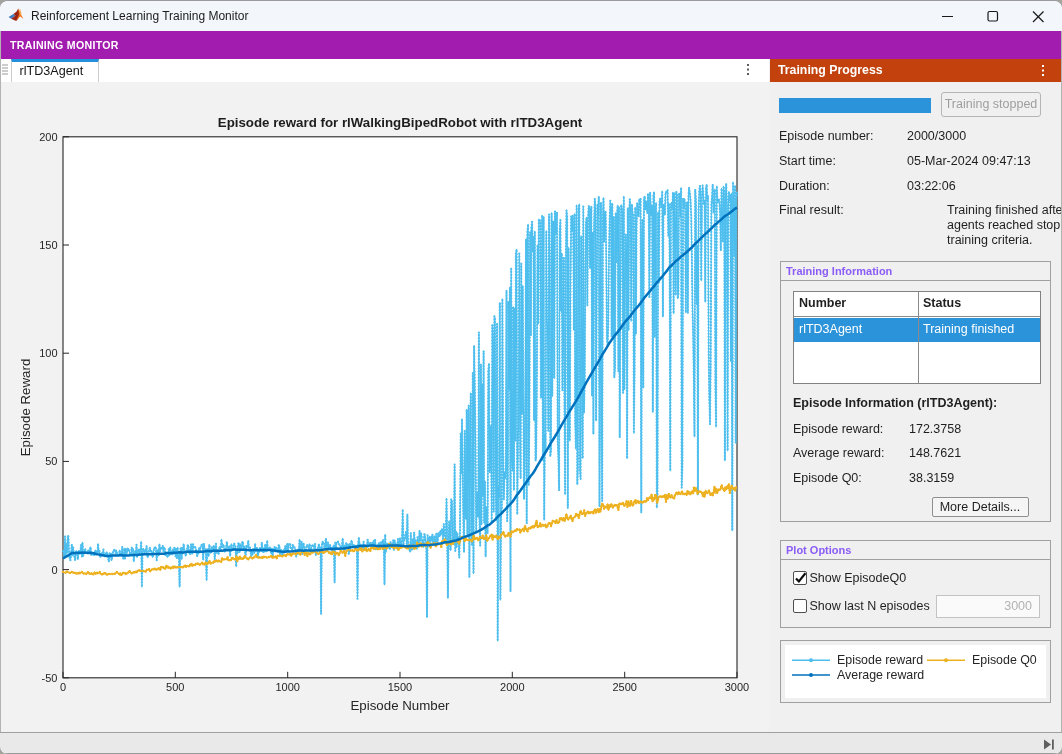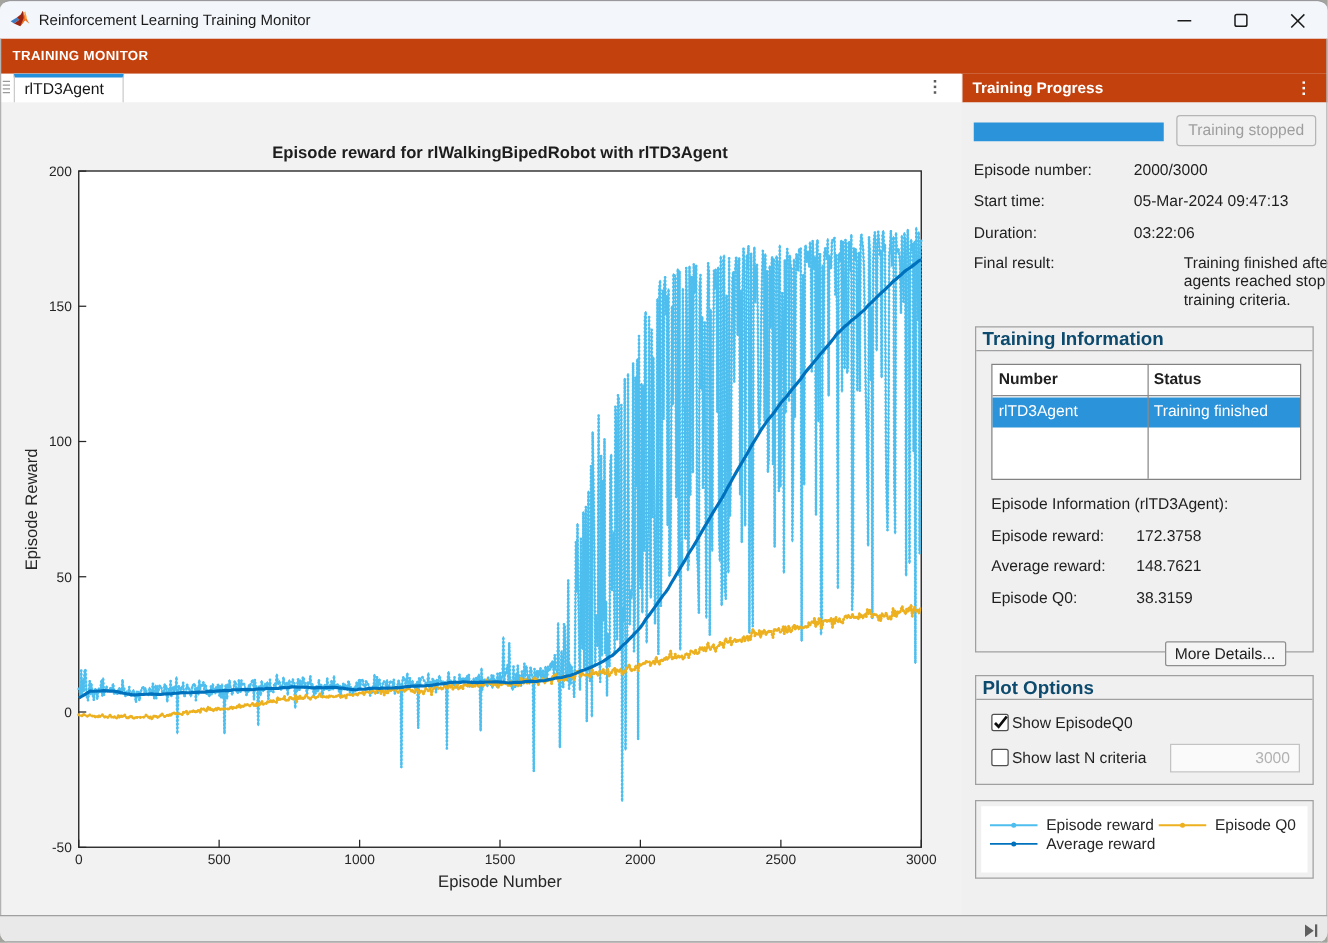--- a/index.html
+++ b/index.html
@@ -2,42 +2,42 @@
 <html><head><meta charset="utf-8"><style>
 * { margin:0; padding:0; box-sizing:border-box; }
 html,body { width:1062px; height:754px; background:#a3a49e; overflow:hidden;
   font-family:"Liberation Sans",sans-serif; }
 #win { position:absolute; left:0; top:0; width:1062px; height:754px;
   border-radius:8px; overflow:hidden; background:#f0f0f0;
   border-top:1px solid #98989d; }
 .abs { position:absolute; }
 #titlebar { left:0; top:0; width:1062px; height:30px; background:#f3f6fa; }
 #title { left:31px; top:0; height:30px; line-height:31px; font-size:12px; color:#1b1b1b; }
-#toolstrip { left:0; top:30px; width:1062px; height:27.5px; background:#c2410c;
+#toolstrip { left:0; top:30px; width:1062px; height:27.5px; background:#a21caf;
   color:#fff; font-weight:bold; font-size:10.6px; line-height:28px;
   padding-left:10px; letter-spacing:0.3px; }
 #tabbar { left:0; top:57.5px; width:769px; height:23px; background:#fff; }
 #tab { left:10.5px; top:57.5px; width:88.5px; height:23px; background:#fff;
   border-left:1px solid #cbcbcb; border-right:1px solid #cbcbcb;
   border-top:3px solid #2490dc; font-size:12.6px; color:#161616;
   line-height:19px; padding-left:8px; }
 #figure { left:0; top:80.5px; width:769px; height:650.5px; background:#f2f2f2; }
 #rhead { left:770px; top:57.5px; width:292px; height:23px; background:#c2410c;
   color:#fff; font-weight:bold; font-size:12.3px; line-height:23px; padding-left:8px; }
 #rpanel { left:770px; top:80.5px; width:292px; height:650.5px; background:#f0f0f0;
   font-size:12.5px; color:#1f1f1f; }
 #statusbar { left:0; top:731px; width:1062px; height:23px; background:#e9e9e9;
   border-top:1px solid #a0a0a0; }
 #statusbar::after { content:""; position:absolute; left:0; bottom:0; width:100%;
   height:2px; background:#9a9a9a; }
 .rlabel { position:absolute; left:9px; }
 .rvalue { position:absolute; left:137px; }
 .gbox { position:absolute; border:1px solid #a0a0a0; }
 .gtitle { position:absolute; left:5px; top:0; height:18px; line-height:19px;
-  font-weight:bold; font-size:15px; color:#0c4a6e; }
+  font-weight:bold; font-size:11px; color:#8b5cf6; }
 .gline { position:absolute; left:0; top:18px; width:100%; height:1px; background:#a0a0a0; }
 .cb { position:absolute; width:14px; height:14px; background:#fff;
   border:1px solid #4f4f4f; border-radius:2px; overflow:visible; }
 text { font-family:"Liberation Sans",sans-serif; font-size:11px; fill:#262626; }
 </style></head><body>
 <div id="win">
   <div class="abs" id="titlebar">
     <svg class="abs" style="left:8px;top:5px" width="18" height="16" viewBox="0 0 18 16">
       <polygon points="0.5,11 5.5,8 7.5,9.8 3.2,12.8" fill="#3f7bbf"></polygon>
       <polygon points="3.2,12.8 7.5,9.8 5.5,8 8.6,5.6 10.2,2.6 12.4,9.6 8.2,15" fill="#9a2413"></polygon>
@@ -120,21 +120,21 @@
       <g fill="#fff">
           <rect x="2" y="0" width="2" height="2"></rect>
       <rect x="2" y="4.5" width="2" height="2"></rect>
           <rect x="2" y="9" width="2" height="2"></rect>
         </g>
     </svg>
   </div>
 
   <div class="abs" id="rpanel">
     <div class="abs" style="left:9px;top:16.5px;width:152px;height:15px;background:#2b93da"></div>
-    <div class="abs" style="left:171px;top:10.5px;width:112px;height:24.5px;border:1px solid #b5b5b5;
+    <div class="abs" style="left:171px;top:10.5px;width:100px;height:24.5px;border:1px solid #b5b5b5;
       border-radius:3px;color:#9e9e9e;text-align:center;line-height:23px;">Training stopped</div>
 
     <div class="rlabel" style="top:47px">Episode number:</div>
     <div class="rvalue" style="top:47px">2000/3000</div>
     <div class="rlabel" style="top:72.5px">Start time:</div>
     <div class="rvalue" style="top:72.5px">05-Mar-2024 09:47:13</div>
     <div class="rlabel" style="top:97px">Duration:</div>
     <div class="rvalue" style="top:97px">03:22:06</div>
     <div class="rlabel" style="top:121.5px">Final result:</div>
     <div class="rvalue" style="top:121.5px;width:148px;line-height:15px;margin-left:40px;">Training finished after all agents reached stop training criteria.</div>
@@ -147,40 +147,40 @@
         <div class="abs" style="left:0;top:0;width:100%;height:24.5px;border-bottom:1px solid #8a8a8a;">
           <span class="abs" style="left:5px;top:4px;font-weight:bold">Number</span>
           <span class="abs" style="left:129px;top:4px;font-weight:bold">Status</span>
         </div>
         <div class="abs" style="left:0;top:25.5px;width:100%;height:24px;background:#2b93da;color:#fff;">
           <span class="abs" style="left:5px;top:4px">rlTD3Agent</span>
           <span class="abs" style="left:129px;top:4px">Training finished</span>
         </div>
         <div class="abs" style="left:123.5px;top:0;width:1px;height:100%;background:#8a8a8a"></div>
       </div>
-      <div class="abs" style="left:12px;top:134px;font-weight:normal">Episode Information (rlTD3Agent):</div>
+      <div class="abs" style="left:12px;top:134px;font-weight:bold">Episode Information (rlTD3Agent):</div>
       <div class="abs" style="left:12px;top:159.5px">Episode reward:</div>
       <div class="abs" style="left:128px;top:159.5px">172.3758</div>
       <div class="abs" style="left:12px;top:184px">Average reward:</div>
       <div class="abs" style="left:128px;top:184px">148.7621</div>
       <div class="abs" style="left:12px;top:208.5px">Episode Q0:</div>
       <div class="abs" style="left:128px;top:208.5px">38.3159</div>
       <div class="abs" style="left:150.5px;top:235px;width:97px;height:19.5px;border:1px solid #8f8f8f;
-        border-radius:2px;background:#f5f5f5;text-align:center;line-height:18px;margin-top:16px;">More Details...</div>
+        border-radius:2px;background:#f5f5f5;text-align:center;line-height:18px;">More Details...</div>
     </div>
 
     <div class="gbox" style="left:10px;top:458.5px;width:271px;height:87.5px;">
       <div class="gtitle">Plot Options</div>
       <div class="gline"></div>
       <div class="cb" style="left:11.5px;top:29.5px;"><svg width="13" height="13" viewBox="0 0 13 13" style="overflow:visible">
         <path d="M2 6.4 L4.9 9.4 L11.4 1.2" fill="none" stroke="#0d0d0d" stroke-width="2.2"></path>
           </svg></div>
       <div class="abs" style="left:28.5px;top:29.5px">Show EpisodeQ0</div>
       <div class="cb" style="left:11.5px;top:58px;"></div>
-      <div class="abs" style="left:28.5px;top:58px">Show last N criteria</div>
+      <div class="abs" style="left:28.5px;top:58px">Show last N episodes</div>
       <div class="abs" style="left:155px;top:54px;width:104px;height:22.5px;background:#fafafa;
         border:1px solid #c3c3c3;color:#b2b2b2;text-align:right;line-height:21px;padding-right:7px;">3000</div>
     </div>
 
     <div class="gbox" style="left:10px;top:558px;width:271px;height:63.5px;background:#f0f0f0">
       <div class="abs" style="left:4px;top:4px;right:4px;bottom:4px;background:#fff"></div>
       <svg class="abs" style="left:0;top:0" width="269" height="61" viewBox="0 0 269 61">
         <line x1="11" y1="19.2" x2="49" y2="19.2" stroke="#4DBEEE" stroke-width="1.5"></line>
         <circle cx="30" cy="19.2" r="2" fill="#4DBEEE"></circle>
         <line x1="146" y1="19.2" x2="184" y2="19.2" stroke="#EDB120" stroke-width="1.5"></line>

